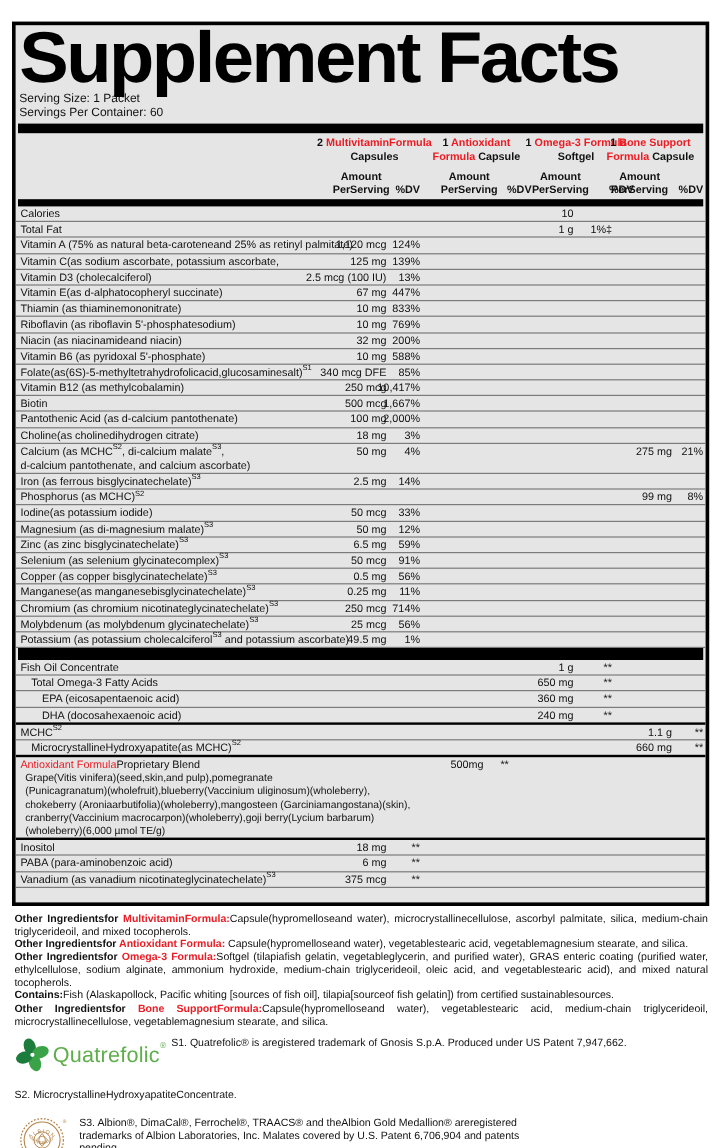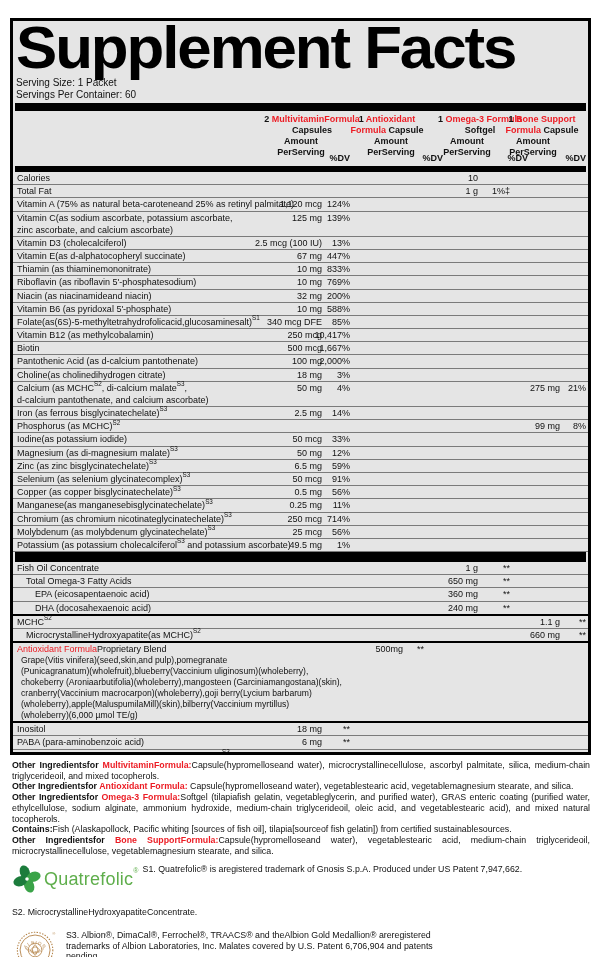--- a/index.html
+++ b/index.html
@@ -12,25 +12,25 @@
          margin:2px 0 0 3px;color:#000;}
   .serving{font-size:10px;line-height:11.5px;margin:4px 0 2px 3px;}
   .bar{background:#000;margin:0 2px;}
   .bar1{height:8px;margin-top:3px;}
   .bar2{height:6px;}
   .bar3{height:10px;}
   
   .hdr{position:relative;height:55px;font-size:9px;font-weight:bold;}
   .g{position:absolute;top:3px;text-align:center;}
   .g0{left:233px;width:132px;text-align:center;}
-  .g1{left:314px;width:120px;}
+  .g1{left:324px;width:120px;}
   .g2{left:408px;width:118px;}
   .g3{left:474px;width:110px;}
   .hln{line-height:11px;white-space:nowrap;}
-  .ha{position:absolute;bottom:8px;width:62px;text-align:center;line-height:11px;}
+  .ha{position:absolute;bottom:2px;width:62px;text-align:center;line-height:11px;}
   .ha0{right:256px;}.ha1{right:166px;}.ha2{right:90px;}.ha3{right:24px;}
   .hd{position:absolute;bottom:2px;line-height:11px;}
   .hd0{right:238px;}.hd1{right:145px;}.hd2{right:60px;}.hd3{right:2px;}
   
   .rows{margin:0;}
   .row{position:relative;border-bottom:1px solid #7b7b7b;min-height:12.2px;padding-left:4px;}
   .row.bb2{border-bottom:2px solid #000;}
   .nm{font-size:9px;}
   .ln{line-height:12.1px;white-space:nowrap;}
   .ind1 .ln{padding-left:9px;}
@@ -124,21 +124,20 @@
         <div class="row">
           <div class="nm">
             <div class="ln"><span>Vitamin A (75% as natural beta-caroteneand 25% as retinyl palmitate)</span></div>
           </div>
           <span class="v a1">1,120 mcg</span>
           <span class="v d1">124%</span>
         </div>
         <div class="row">
           <div class="nm">
             <div class="ln"><span>Vitamin C(as sodium ascorbate, potassium ascorbate,</span></div>
-            <div class="ln"><span>zinc ascorbate, and calcium ascorbate)</span></div>
           </div>
           <span class="v a1">125 mg</span>
           <span class="v d1">139%</span>
         </div>
         <div class="row">
           <div class="nm">
             <div class="ln"><span>Vitamin D3 (cholecalciferol)</span></div>
           </div>
           <span class="v a1">2.5 mcg (100 IU)</span>
           <span class="v d1">13%</span>
@@ -346,21 +345,20 @@
           <span class="v d4">**</span>
         </div>
         <div class="row bb2">
           <div class="nm">
             <div class="ln"><span class="red">Antioxidant Formula</span><span>Proprietary Blend</span></div>
             <div class="desc">
               <div>Grape(Vitis vinifera)(seed,skin,and pulp),pomegranate</div>
               <div>(Punicagranatum)(wholefruit),blueberry(Vaccinium  uliginosum)(wholeberry),</div>
               <div>chokeberry (Aroniaarbutifolia)(wholeberry),mangosteen  (Garciniamangostana)(skin),</div>
               <div>cranberry(Vaccinium macrocarpon)(wholeberry),goji berry(Lycium barbarum)</div>
-              <div>(wholeberry),apple(MaluspumilaMill)(skin),bilberry(Vaccinium   myrtillus)</div>
               <div>(wholeberry)(6,000 µmol TE/g)</div>
             </div>
           </div>
           <span class="v a2">500mg</span>
           <span class="v d2">**</span>
         </div>
         <div class="row">
           <div class="nm">
             <div class="ln"><span>Inositol</span></div>
           </div>

